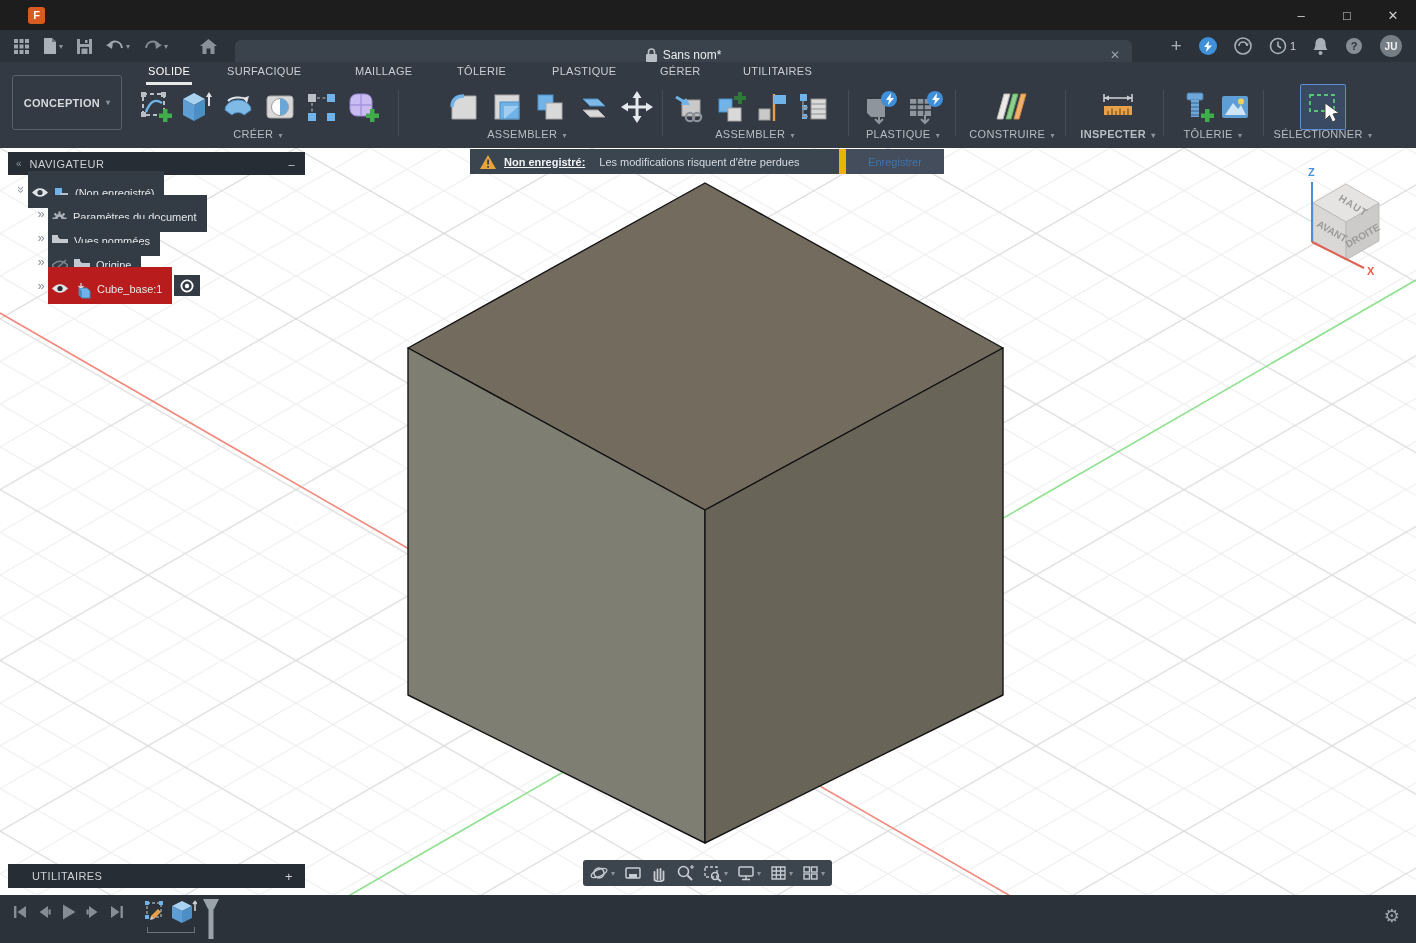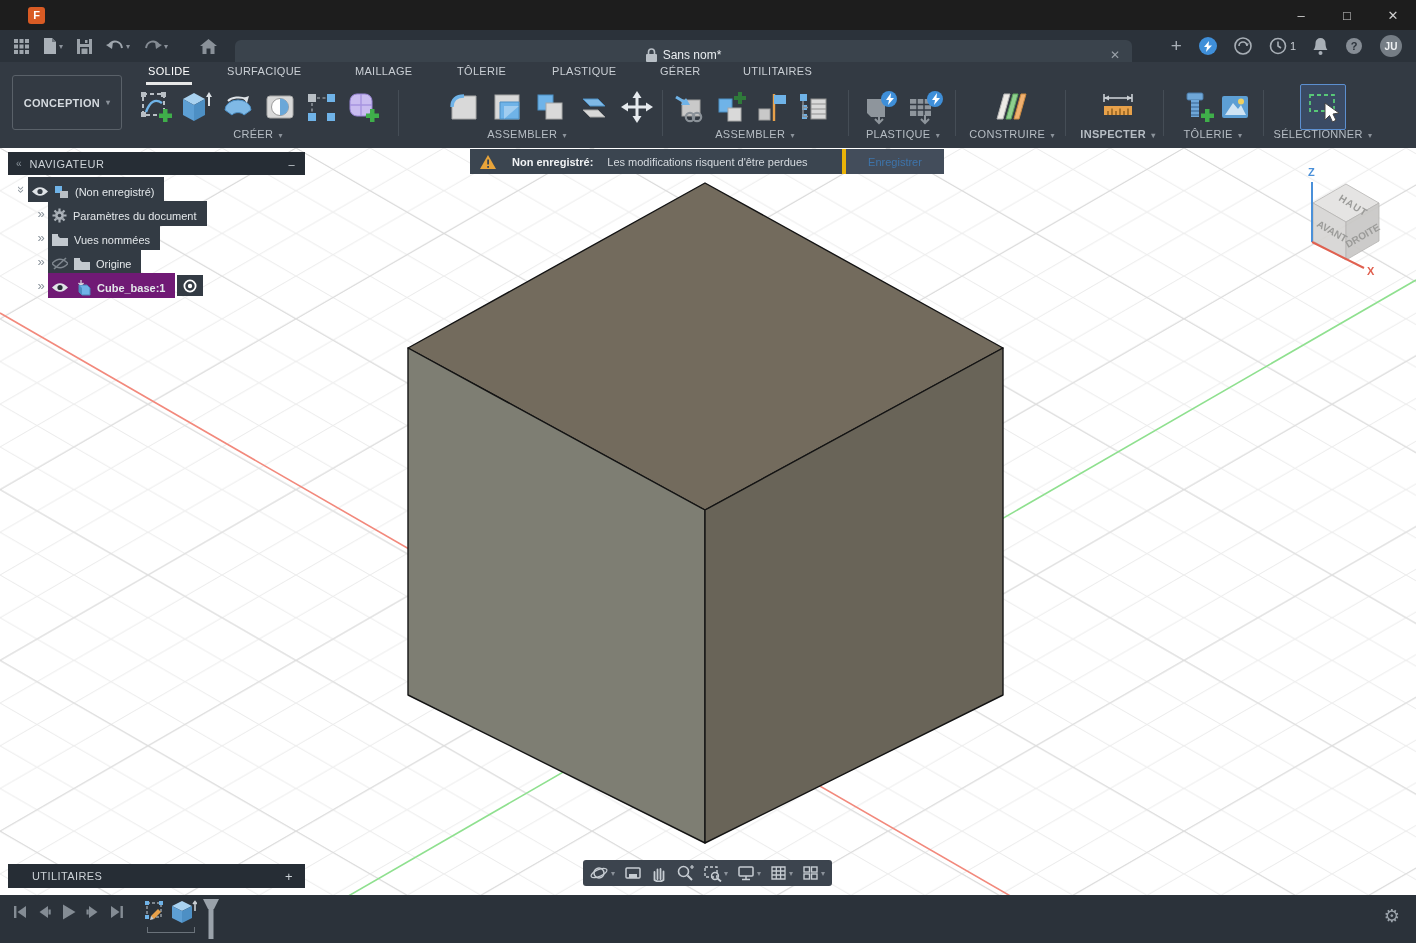--- a/index.html
+++ b/index.html
@@ -41,29 +41,29 @@
   .ric.sel{top:22px;width:44px;height:44px;background:#3a4a63;border:1px solid #5c8fd0;border-radius:2px;}
   .glabel{position:absolute;top:66px;font-size:11px;color:#b6bdc4;letter-spacing:.3px;white-space:nowrap;transform:translateX(-50%);}
   .glabel .caret{font-size:8px;}
   
   .viewport{left:0;top:148px;width:1416px;height:747px;background:#fff;}
   
   .nav-header{left:8px;top:152px;width:297px;height:23px;background:#262d35;display:flex;align-items:center;color:#ccd2d7;font-size:11px;letter-spacing:.5px;}
   .nav-collapse{margin:0 10px 0 8px;color:#8b949c;font-size:10px;letter-spacing:-2px;}
   .nav-min{margin-left:auto;margin-right:10px;color:#ccd2d7;}
   .nav-row{position:absolute;height:21px;display:flex;align-items:center;}
-  .nav-chip{height:21px;display:flex;align-items:center;background:#333b44;color:#e3e7ea;font-size:11px;padding:4px 10px 0 4px;gap:6px;}
+  .nav-chip{height:21px;display:flex;background:#333b44;color:#e3e7ea;font-size:11px;padding:16px 10px 0 4px;gap:6px;}
   .chev{color:#8b949c;font-size:13px;width:14px;text-align:center;}
   .chev.down{transform:rotate(90deg);}
   .radio-chip{width:26px;height:21px;background:#333b44;margin-left:2px;display:flex;align-items:center;justify-content:center;}
   
   .warnbar{left:470px;top:149px;width:474px;height:25px;background:#3b4550;display:flex;align-items:center;font-size:11px;}
-  .warn-label{color:#f0f2f4;font-weight:bold;margin-left:16px;}
+  .warn-label{color:#f0f2f4;font-weight:bold;margin-left:8px;text-decoration:underline;}
   .warn-msg{color:#d5dadf;margin-left:14px;}
-  .warn-save{margin-left:auto;width:98px;height:100%;background:#434d5b;border-left:4px solid #eab308;
+  .warn-save{margin-left:auto;width:98px;height:100%;background:#434d5b;border-left:7px solid #eab308;
              display:flex;align-items:center;justify-content:center;color:#3e74ab;}
   
   .comments{left:8px;top:864px;width:297px;height:24px;background:#262d35;display:flex;align-items:center;color:#ccd2d7;font-size:11px;letter-spacing:.4px;}
   .comments .plus{margin-left:auto;margin-right:12px;font-size:13px;}
   .dock{left:583px;top:860px;width:249px;height:26px;background:#3c444e;border-radius:3px;display:flex;align-items:center;justify-content:center;gap:3px;}
   .dock-item{display:flex;align-items:center;padding:0 3px;}
   
   .timeline{left:0;top:895px;width:1416px;height:48px;background:#2b323a;}
   .tl-controls{position:absolute;left:12px;top:8px;display:flex;align-items:center;gap:9px;}
   .tl-feats{position:absolute;left:143px;top:4px;display:flex;align-items:flex-start;gap:4px;}
@@ -487,21 +487,21 @@
       <svg width="16" height="12" viewBox="0 0 16 12">
         <path d="M0,2 H6 L8,4 H16 V12 H0 Z" fill="#c3c9cf"></path>
           <rect x="0" y="0" width="6" height="3" fill="#c3c9cf"></rect>
         </svg>
       <span>Origine</span>
     </div>
   </div>
 
   <div class="nav-row" style="left:34px;top:275px;">
     <span class="chev">»</span>
-    <div class="nav-chip" style="background:#701a75;font-weight:bold;">
+    <div class="nav-chip" style="background:#b91c1c;font-weight:normal;">
       <svg width="16" height="11" viewBox="0 0 16 11">
         <path d="M0,5.5 Q8,-3 16,5.5 Q8,14 0,5.5 Z" fill="#dfe3e7"></path>
           <circle cx="8" cy="5.5" r="2.6" fill="#272e36"></circle>
         </svg>
       <svg width="17" height="16" viewBox="0 0 17 16">
         <polygon points="5,5 13,5 16,8 16,15 8,15 5,12" fill="#6fb3e8" stroke="#4a86b8"></polygon>
         <polygon points="5,5 8,8 8,15 5,12" fill="#4d8fc4"></polygon>
         <path d="M7,0 V5 M4.5,3 Q7,6 9.5,3" stroke="#dfe3e7" stroke-width="1.2" fill="none"></path>
         </svg>
       <span>Cube_base:1</span>

